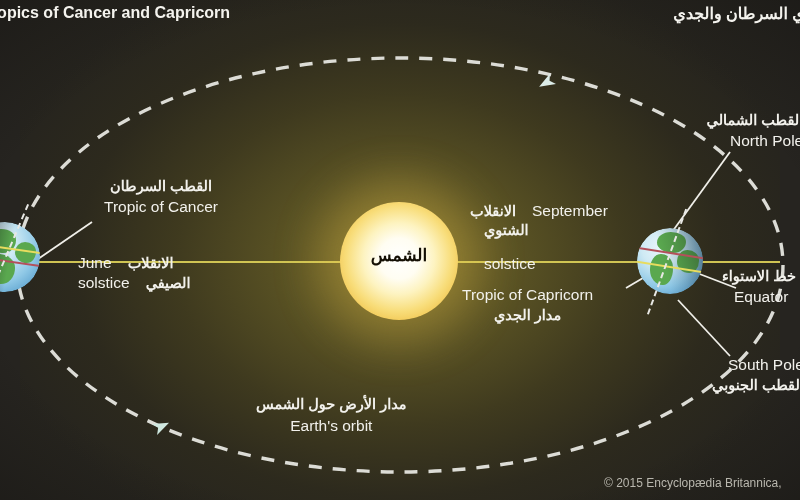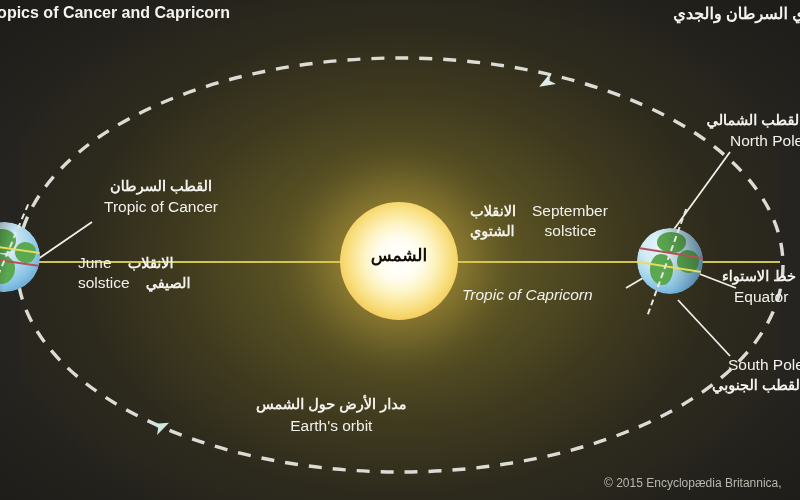--- a/index.html
+++ b/index.html
@@ -209,28 +209,29 @@
       <span class="en">solstice</span>
       <span class="ar">الصيفي</span>
     </div>
   </div>
 
   <div class="lbl" style="left:470px; top:202px;">
     <div class="row">
       <span class="ar">الانقلاب</span>
       <span class="en">September</span>
     </div>
-    <div class="row" style="margin-top:2px;">
+    <div class="row" style="margin-top:2px;flex-direction:column;">
       <span class="ar">الشتوي</span>
       <span class="en" style="margin-left:14px;">solstice</span>
     </div>
   </div>
 
   <div class="lbl" style="left:462px; top:286px;">
-    <div class="en" style="text-align:right;font-style:italic;">Tropic of Capricorn</div>
+    <div class="en" style="text-align:right;">Tropic of Capricorn</div>
+    <div class="ar" style="text-align:center; margin-top:3px;">مدار الجدي</div>
   </div>
 
   <div class="lbl" style="left:698px; top:112px;">
     <div class="ar">القطب الشمالي</div>
     <div class="en" style="margin-top:3px; margin-left:32px;">North Pole</div>
   </div>
 
   <div class="lbl" style="left:722px; top:268px;">
     <div class="ar">خط الاستواء</div>
     <div class="en" style="margin-top:3px; margin-left:12px;">Equator</div>

